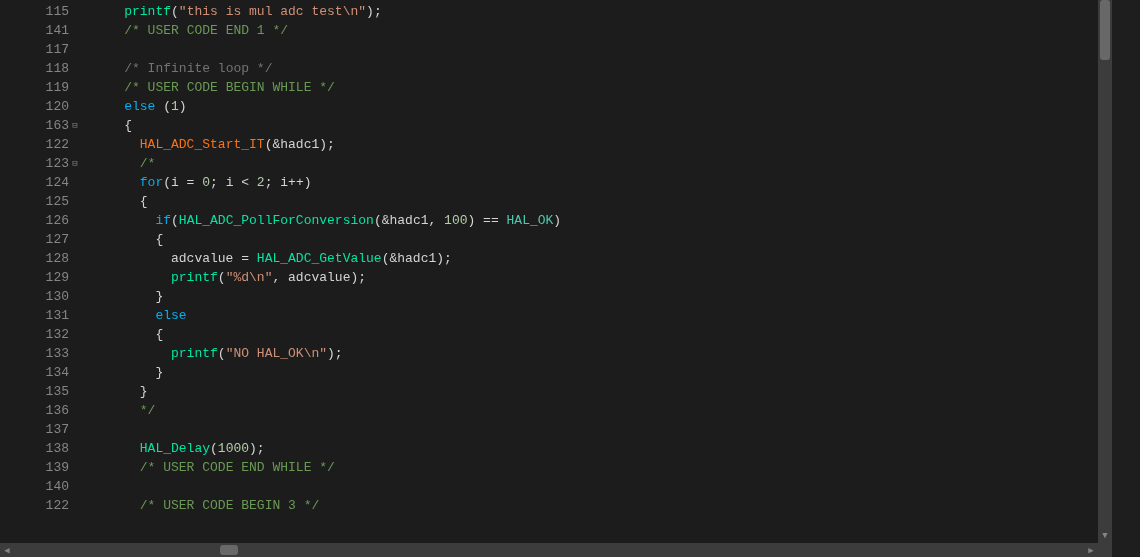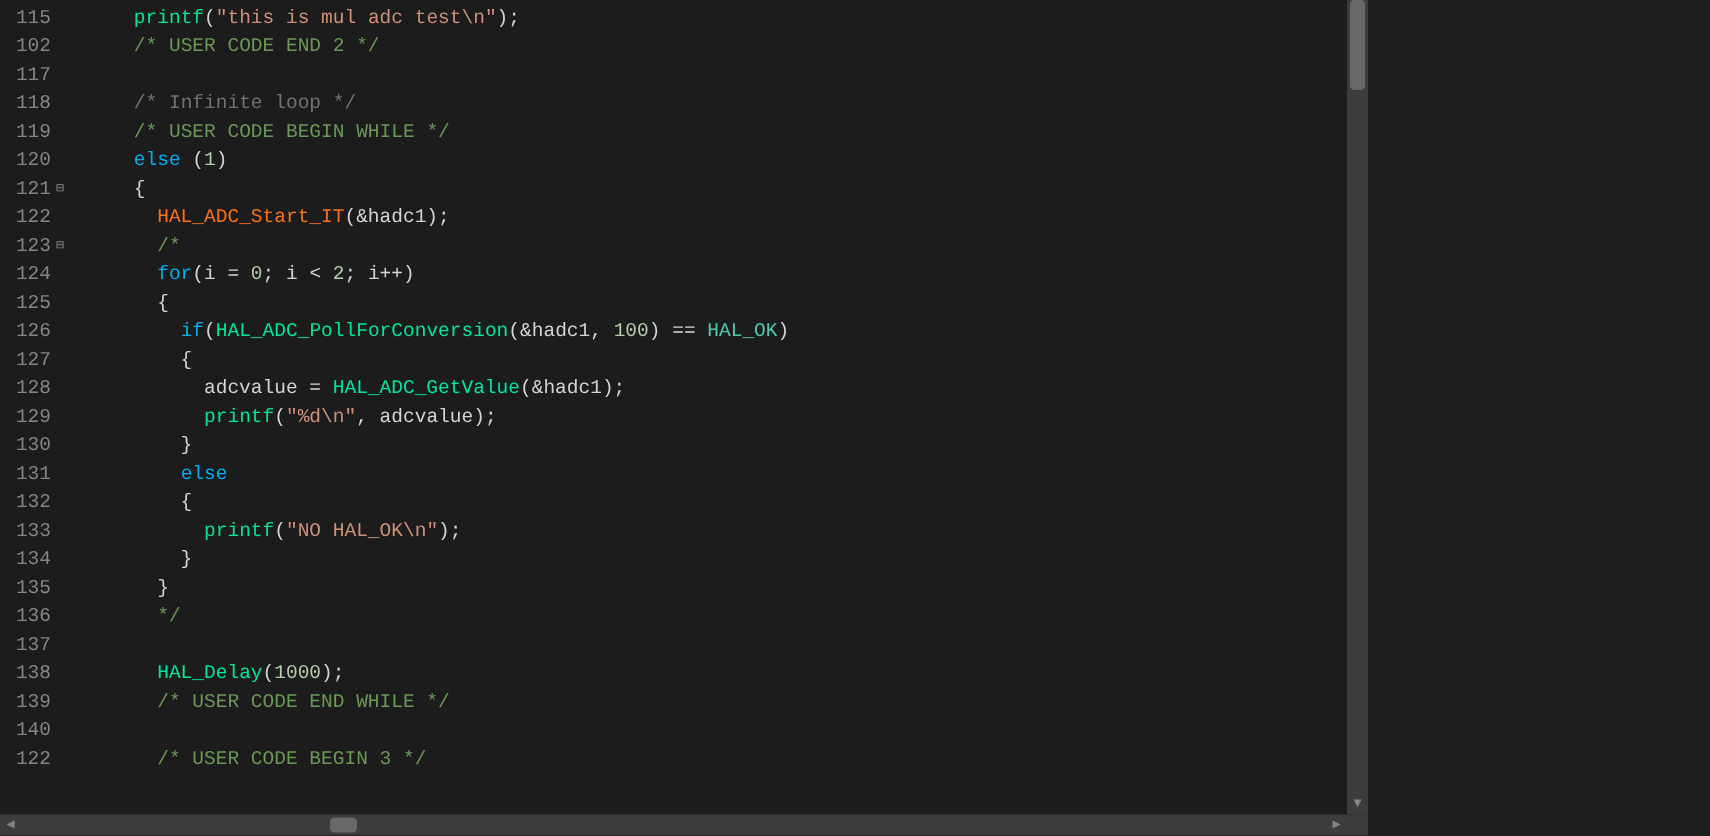--- a/index.html
+++ b/index.html
@@ -5,27 +5,28 @@
     * { margin: 0; padding: 0; box-sizing: border-box; }
 
     body {
       background: #1e1e1e;
       font-family: 'Courier New', Courier, monospace;
       font-size: 13px;
       overflow: hidden;
     }
 
     .editor-container {
-      width: 912px;
+      width: 1112px;
       height: 557px;
       background: #1c1c1c;
       display: flex;
       flex-direction: row;
       position: relative;
       overflow: hidden;
+      padding-left: 35px;
     }
 
     
     .scrollbar-track {
       width: 14px;
       background: #3c3c3c;
       position: absolute;
       right: 0;
       top: 0;
       bottom: 14px;
@@ -158,41 +159,41 @@
 <div class="editor-container">
   <div class="main-content">
     <div class="lines-wrapper">
 
       <div class="line-num-col" id="line-num-col">
       <div class="line-num-row">
             <span class="line-num-text">115</span>
             <span class="fold-icon"></span>
           </div>
           <div class="line-num-row">
-            <span class="line-num-text">102</span>
+            <span class="line-num-text">141</span>
             <span class="fold-icon"></span>
           </div>
           <div class="line-num-row">
             <span class="line-num-text">117</span>
             <span class="fold-icon"></span>
           </div>
           <div class="line-num-row">
             <span class="line-num-text">118</span>
             <span class="fold-icon"></span>
           </div>
           <div class="line-num-row">
             <span class="line-num-text">119</span>
             <span class="fold-icon"></span>
           </div>
           <div class="line-num-row">
             <span class="line-num-text">120</span>
             <span class="fold-icon"></span>
           </div>
           <div class="line-num-row">
-            <span class="line-num-text">121</span>
+            <span class="line-num-text">163</span>
             <span class="fold-icon" style="color: rgb(133, 133, 133);">⊟</span>
           </div>
           <div class="line-num-row">
             <span class="line-num-text">122</span>
             <span class="fold-icon"></span>
           </div>
           <div class="line-num-row">
             <span class="line-num-text">123</span>
             <span class="fold-icon" style="color: rgb(133, 133, 133);">⊟</span>
           </div>
@@ -265,21 +266,21 @@
             <span class="fold-icon"></span>
           </div>
           <div class="line-num-row">
             <span class="line-num-text">122</span>
             <span class="fold-icon"></span>
           </div>
         </div>
 
       <div class="code-col" id="code-col">
       <div class="code-row"><span style="color: rgb(212, 212, 212);">    </span><span style="color: rgb(0, 229, 160);">printf</span><span style="color: rgb(212, 212, 212);">(</span><span style="color: rgb(206, 145, 120);">"this is mul adc test\n"</span><span style="color: rgb(212, 212, 212);">);</span></div>
-          <div class="code-row"><span style="color: rgb(212, 212, 212);">    </span><span style="color: rgb(106, 153, 85);">/* USER CODE END 2 */</span></div>
+          <div class="code-row"><span style="color: rgb(212, 212, 212);">    </span><span style="color: rgb(106, 153, 85);">/* USER CODE END 1 */</span></div>
           <div class="code-row"></div>
           <div class="code-row"><span style="color: rgb(212, 212, 212);">    </span><span style="color: #737373;">/* Infinite loop */</span></div>
           <div class="code-row"><span style="color: rgb(212, 212, 212);">    </span><span style="color: rgb(106, 153, 85);">/* USER CODE BEGIN WHILE */</span></div>
           <div class="code-row"><span style="color: rgb(212, 212, 212);">    </span><span style="color: rgb(0, 176, 240);">else</span><span style="color: rgb(212, 212, 212);"> (</span><span style="color: rgb(181, 206, 168);">1</span><span style="color: rgb(212, 212, 212);">)</span></div>
           <div class="code-row"><span style="color: rgb(212, 212, 212);">    {</span></div>
           <div class="code-row"><span style="color: rgb(212, 212, 212);">      </span><span style="color: #f97316;">HAL_ADC_Start_IT</span><span style="color: rgb(212, 212, 212);">(&amp;hadc1);</span></div>
           <div class="code-row"><span style="color: rgb(212, 212, 212);">      </span><span style="color: rgb(106, 153, 85);">/*</span></div>
           <div class="code-row"><span style="color: rgb(212, 212, 212);">      </span><span style="color: rgb(0, 176, 240);">for</span><span style="color: rgb(212, 212, 212);">(i = </span><span style="color: rgb(181, 206, 168);">0</span><span style="color: rgb(212, 212, 212);">; i &lt; </span><span style="color: rgb(181, 206, 168);">2</span><span style="color: rgb(212, 212, 212);">; i++)</span></div>
           <div class="code-row"><span style="color: rgb(212, 212, 212);">      {</span></div>
           <div class="code-row"><span style="color: rgb(212, 212, 212);">        </span><span style="color: rgb(0, 176, 240);">if</span><span style="color: rgb(212, 212, 212);">(</span><span style="color: rgb(0, 229, 160);">HAL_ADC_PollForConversion</span><span style="color: rgb(212, 212, 212);">(&amp;hadc1, </span><span style="color: rgb(181, 206, 168);">100</span><span style="color: rgb(212, 212, 212);">) == </span><span style="color: rgb(78, 201, 176);">HAL_OK</span><span style="color: rgb(212, 212, 212);">)</span></div>

